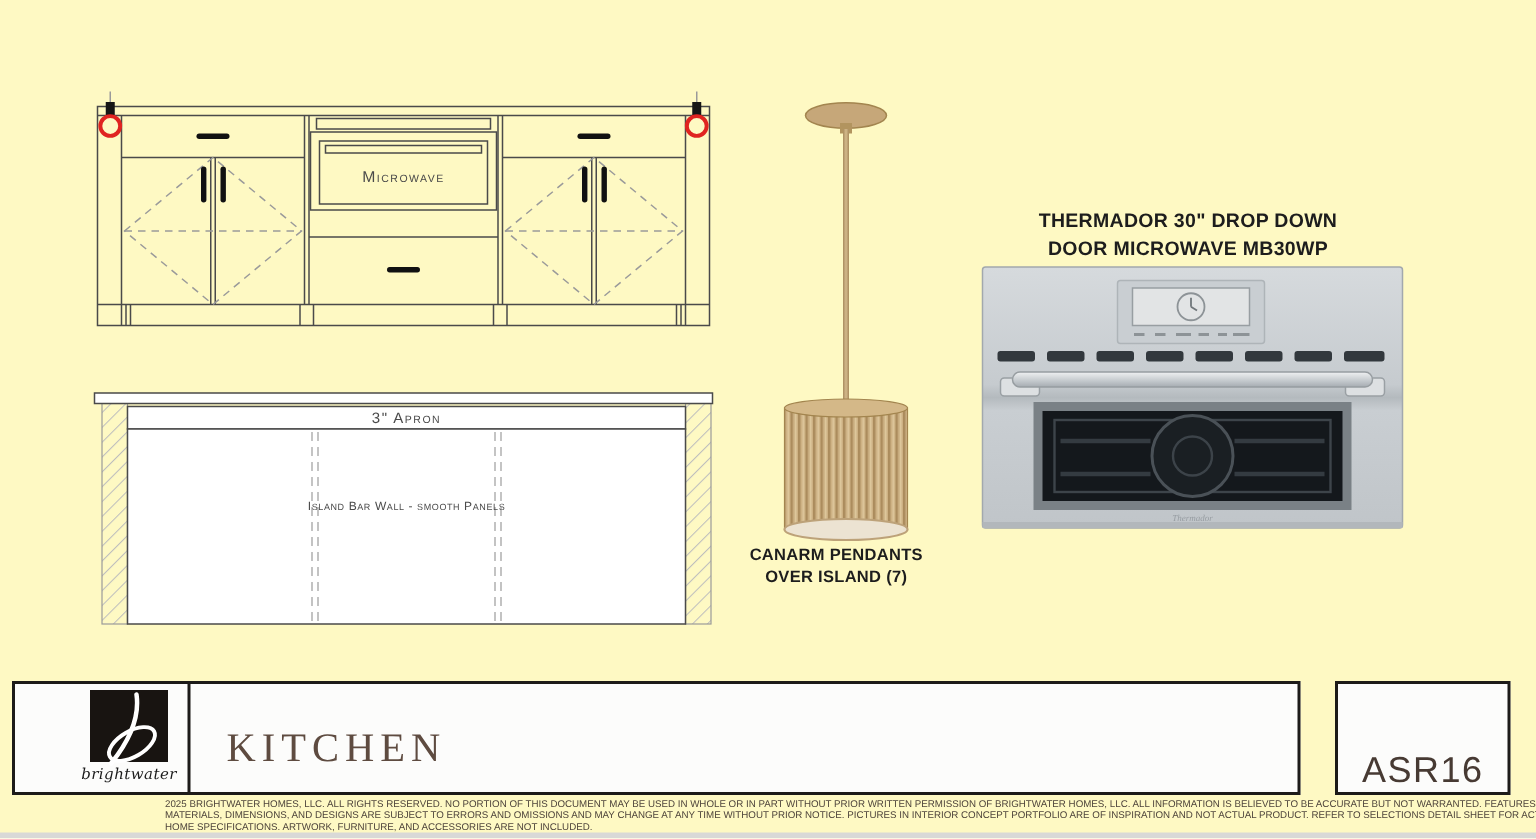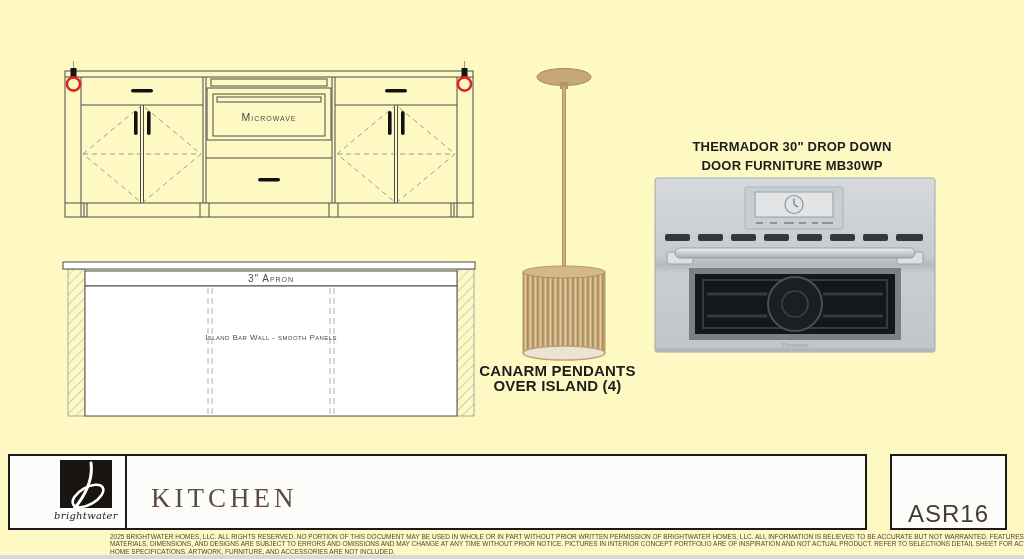--- a/index.html
+++ b/index.html
@@ -5,21 +5,21 @@
   html,body{margin:0;padding:0;background:#ffffff;}
   #page{position:relative;width:1024px;height:559px;background:#fef9c3;overflow:hidden;
         font-family:"Liberation Sans",sans-serif;}
   .abs{position:absolute;}
 
   
   .draft-label{font-family:"Liberation Sans",sans-serif;font-variant:small-caps;fill:#4a4a4a;}
 
   
   .caption{font-family:"Liberation Sans",sans-serif;color:#1d1d1d;text-align:center;
-           font-weight:600;font-size:15px;line-height:15px;letter-spacing:.2px;}
+           font-weight:600;font-size:11px;line-height:15px;letter-spacing:.2px;}
   .heading{font-family:"Liberation Sans",sans-serif;color:#1d1d1d;text-align:center;
            font-weight:600;font-size:13px;line-height:18.5px;letter-spacing:.2px;}
 
   
   .fbox{position:absolute;top:454px;height:72px;border:2.5px solid #1d1b19;background:#fcfcfb;}
   #footer-main{left:8px;width:855px;display:flex;}
   #logo-cell{width:78px;border-right:2.5px solid #1d1b19;display:flex;align-items:center;justify-content:center;padding-left:37px;}
   #title-cell{flex:1;display:flex;align-items:center;padding-left:24px;}
   #sheet-title{font-family:"Liberation Serif",serif;font-size:27px;letter-spacing:4px;
                color:#5e4b40;font-weight:400;margin-top:12px;}
@@ -154,26 +154,26 @@
 
     <g>
       <rect x="11" y="214" width="82" height="81" fill="url(#ribs)" stroke="#a3854f" stroke-width="0.8"></rect>
       <ellipse cx="52" cy="214" rx="41" ry="6" fill="#d4b888" stroke="#a3854f" stroke-width="0.8"></ellipse>
       <ellipse cx="52" cy="295" rx="41" ry="7" fill="#ece3d2" stroke="#bda279" stroke-width="1.4"></ellipse>
     </g>
   </svg>
 
   <div class="abs caption" style="left:470px;top:363px;width:175px;">
     <div>CANARM PENDANTS</div>
-    <div>OVER ISLAND (4)</div>
+    <div>OVER ISLAND (7)</div>
   </div>
 
   <div class="abs heading" style="left:648px;top:138px;width:288px;">
     <div>THERMADOR 30" DROP DOWN</div>
-    <div>DOOR FURNITURE MB30WP</div>
+    <div>DOOR MICROWAVE MB30WP</div>
   </div>
 
   <svg class="abs" style="left:653px;top:176px;" width="284" height="180" viewBox="0 0 284 180">
     <defs>
       <linearGradient id="steel" x1="0" y1="0" x2="0" y2="1">
         <stop offset="0" stop-color="#d6dadd"></stop>
           <stop offset=".45" stop-color="#c6cbcf"></stop>
         <stop offset=".5" stop-color="#b4babe"></stop>
           <stop offset=".55" stop-color="#c9ced2"></stop>
         <stop offset="1" stop-color="#c0c5c9"></stop>

